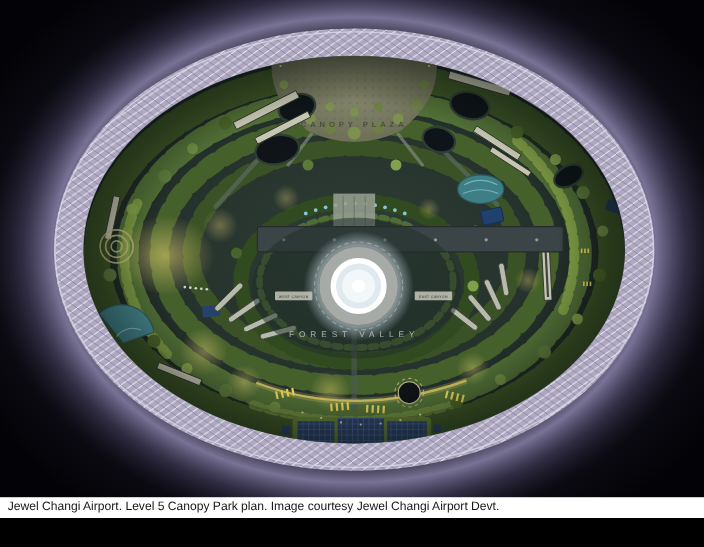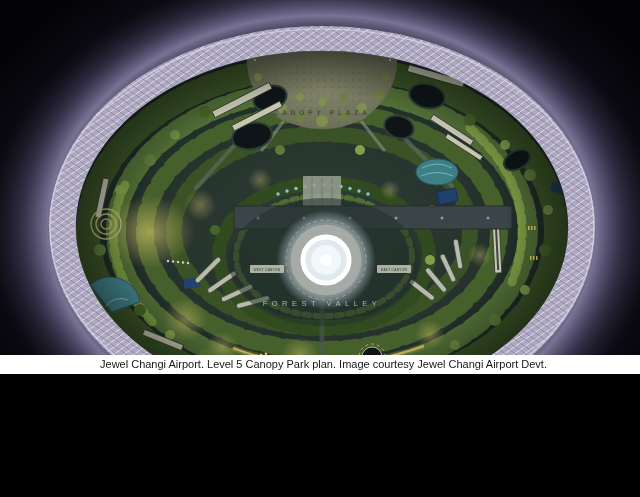--- a/index.html
+++ b/index.html
@@ -1,17 +1,17 @@
 <!DOCTYPE html>
 <html><head>
 <meta charset="utf-8">
 <style>
   html,body{margin:0;padding:0;background:#000;}
-  .stage{position:relative;width:640px;height:374px;overflow:hidden;background:#ec4899;
-         font-family:"Liberation Sans",sans-serif;text-align:center;}
+  .stage{position:relative;width:640px;height:471px;overflow:hidden;background:#ec4899;
+         font-family:"Liberation Sans",sans-serif;}
   .plan-wrap{position:absolute;top:0;left:0;width:640px;height:478px;}
   .caption{position:absolute;left:0;bottom:0;width:640px;height:19px;background:#ffffff;
            color:#161616;font-size:11px;line-height:19px;padding-left:7px;box-sizing:border-box;
            white-space:nowrap;}
   svg text{font-family:"Liberation Sans",sans-serif;}
 </style>
 </head>
 <body>
 
 <div class="stage">

